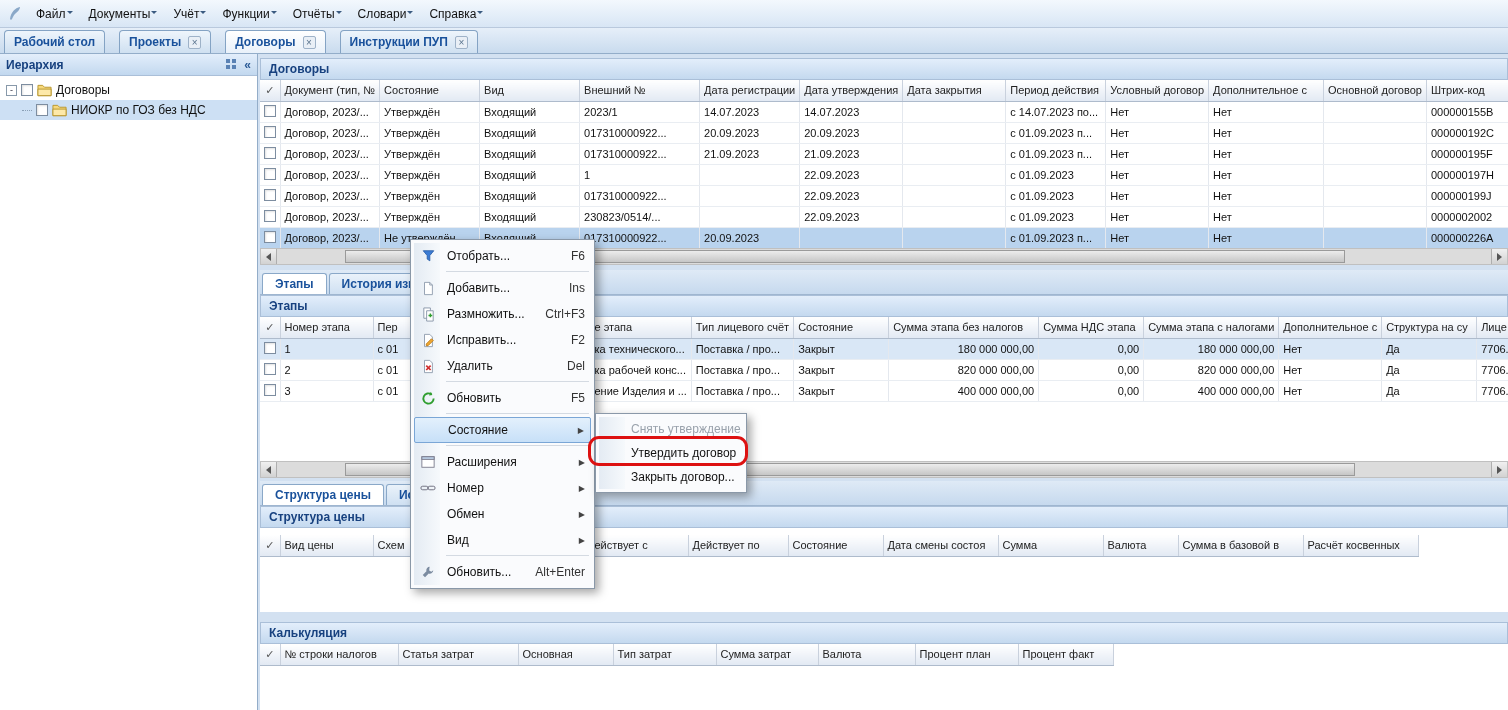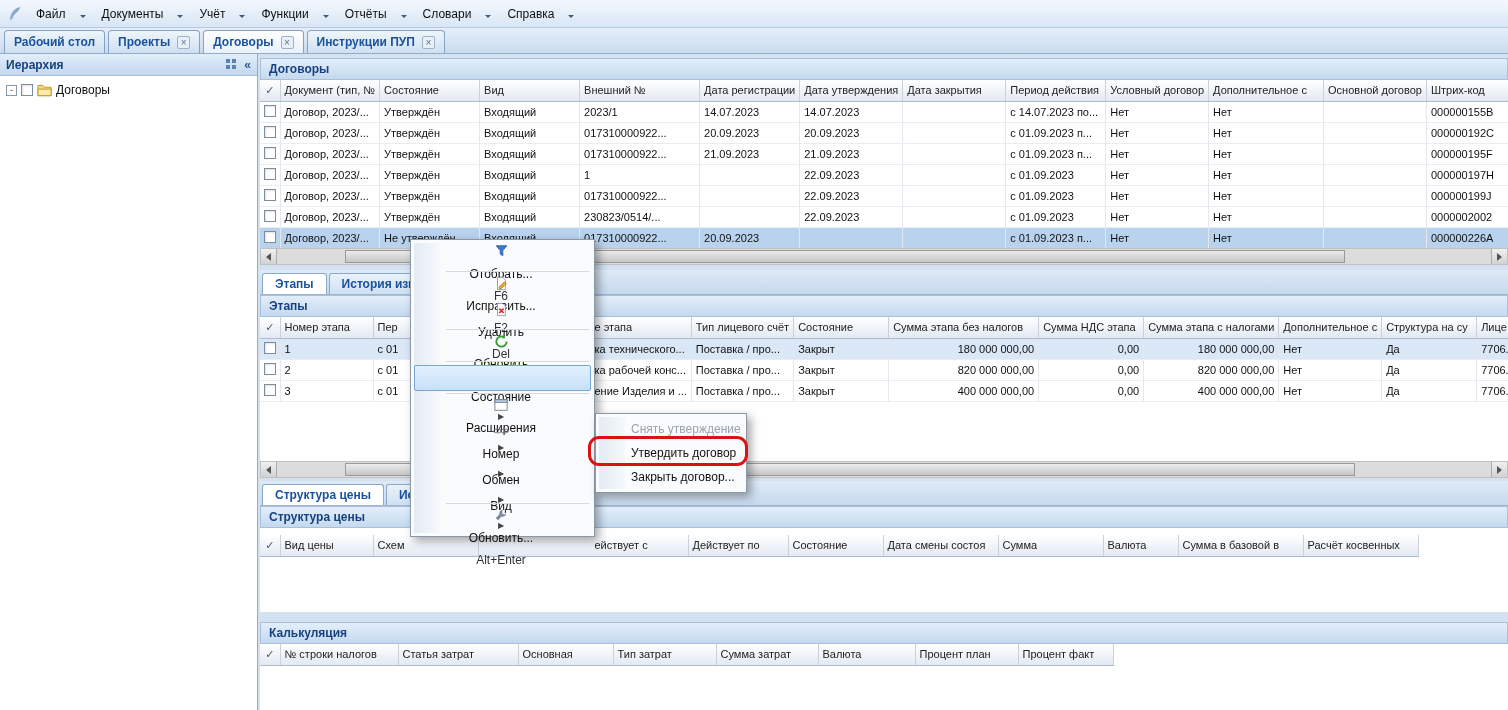--- a/index.html
+++ b/index.html
@@ -2,25 +2,25 @@
 <html><head>
 <meta charset="utf-8">
 <style>
 *{margin:0;padding:0;box-sizing:border-box;}
 html,body{width:1508px;height:710px;overflow:hidden;}
 body{font-family:"Liberation Sans",sans-serif;font-size:12px;background:#d3e1f1;position:relative;color:#111;}
 
 
 .menubar{position:absolute;left:0;top:0;width:100%;height:28px;background:linear-gradient(#f3f8fd,#d8e6f5);border-bottom:1px solid #b9c9dd;display:flex;align-items:center;padding:0 4px;z-index:5;}
 .logo{width:22px;height:20px;display:flex;align-items:center;justify-content:center;margin-right:2px;}
-.menu-item{display:flex;align-items:flex-end;gap:14px;padding:4px 8px;cursor:default;}
+.menu-item{display:flex;align-items:flex-start;gap:1px;padding:4px 8px;cursor:default;}
 .caret{width:0;height:0;border:3px solid transparent;border-top-color:#3a5a80;margin-top:4px;}
 
 
-.tabbar{position:absolute;left:0;top:28px;width:100%;height:26px;background:linear-gradient(#e6eff9,#c9dbee);border-bottom:1px solid #93adc9;display:flex;align-items:flex-end;gap:3px;padding:0 4px;z-index:5;}
+.tabbar{position:absolute;left:0;top:28px;width:100%;height:26px;background:linear-gradient(#e6eff9,#c9dbee);border-bottom:1px solid #93adc9;display:flex;align-items:flex-end;gap:14px;padding:0 4px;z-index:5;}
 .tab{display:flex;align-items:center;gap:7px;border:1px solid #84a3c4;border-bottom:none;border-radius:4px 4px 0 0;padding:4px 9px;background:linear-gradient(#eef5fc,#cfe0f1);color:#19519b;font-weight:bold;}
 .tab.active{background:linear-gradient(#ffffff,#e9f1fa);}
 .tab-close{width:13px;height:13px;border:1px solid #9eb2c8;border-radius:2px;background:#e9eff6;color:#5a748e;font-size:10px;line-height:11px;text-align:center;font-weight:normal;}
 
 
 .sidebar{position:absolute;left:0;top:54px;width:258px;bottom:0;background:#fff;border-right:1px solid #93adc9;}
 .side-head{height:22px;background:linear-gradient(#e3eefb,#c2d8ef);border-bottom:1px solid #aabfd8;display:flex;align-items:center;padding:0 6px;font-weight:bold;color:#17417f;}
 .side-icons{margin-left:auto;display:flex;align-items:center;gap:6px;color:#2a5a96;}
 .tree{padding-top:4px;}
 .tree-row{height:20px;display:flex;align-items:center;gap:4px;padding-left:6px;white-space:nowrap;}
@@ -56,21 +56,21 @@
 .hscroll{position:absolute;left:1px;right:0;height:17px;background:#dcdcdc;border:1px solid #c0c0c0;}
 .hs-btn{position:absolute;top:0;width:16px;height:15px;background:linear-gradient(#f0f0f0,#d2d2d2);border-right:1px solid #aeaeae;display:flex;align-items:center;justify-content:center;}
 .hs-btn.right{right:0;border-right:none;border-left:1px solid #aeaeae;}
 .tri-l{width:0;height:0;border:4px solid transparent;border-right:5px solid #555;margin-left:-4px;}
 .tri-r{width:0;height:0;border:4px solid transparent;border-left:5px solid #555;margin-right:-4px;}
 .hs-thumb{position:absolute;top:1px;height:13px;background:linear-gradient(#ececec,#c6c6c6);border:1px solid #9a9a9a;}
 
 
 .ctx{position:absolute;left:410px;top:239px;width:185px;background:#fafbfd;border:1px solid #8a98a8;box-shadow:4px 4px 9px rgba(0,0,0,.35);padding:3px;z-index:50;}
 .ctx::before,.sub::before{content:'';position:absolute;left:3px;top:3px;bottom:3px;width:26px;background:linear-gradient(to right,#e4ebf3,#f6f9fc);}
-.ctx-item{position:relative;height:26px;display:flex;align-items:center;gap:8px;padding:0 6px 0 3px;flex-direction:column;}
+.ctx-item{position:relative;height:26px;display:flex;align-items:center;gap:8px;padding:0 6px 0 3px;}
 .ctx-item.hl{background:linear-gradient(#e3f0fc,#c7e0f8);border:1px solid #7aa6d6;border-radius:2px;height:26px;}
 .ctx-item.bold .ctx-label{font-weight:normal;}
 .ctx-icon{width:22px;height:16px;display:flex;align-items:center;justify-content:center;flex:none;}
 .ctx-label{flex:1;white-space:nowrap;}
 .ctx-short{color:#333;}
 .ctx-arrow{font-size:8px;color:#444;}
 .menu-sep{height:1px;background:#d4dae2;margin:2px 2px 3px 32px;position:relative;}
 
 
 .sub{position:absolute;left:595px;top:413px;width:152px;background:#fafbfd;border:1px solid #8a98a8;box-shadow:4px 4px 9px rgba(0,0,0,.35);padding:3px;z-index:51;}
@@ -160,20 +160,30 @@
         <div class="tree-row">
           <span class="expander">-</span>
           <span class="checkbox"></span>
           <span class="folder">
             <svg width="15" height="13" viewBox="0 0 16 13">
               <path d="M1 1h5l2 2h7v9H1z" fill="#f7d87c" stroke="#b8962e"></path>
               <path d="M1 5h14v7H1z" fill="#fde9a9" stroke="#b8962e"></path>
             </svg>
           </span>
           <span>Договоры</span>
+        </div>
+        <div class="tree-row child selected">
+          <span class="checkbox"></span>
+          <span class="folder">
+            <svg width="15" height="13" viewBox="0 0 16 13">
+              <path d="M1 1h5l2 2h7v9H1z" fill="#f7d87c" stroke="#b8962e"></path>
+              <path d="M1 5h14v7H1z" fill="#fde9a9" stroke="#b8962e"></path>
+            </svg>
+          </span>
+          <span>НИОКР по ГОЗ без НДС</span>
         </div>
       </div>
   </div>
 
   <div class="content">
 
     <div class="phead" style="top:4px;">
       <span>Договоры</span>
     </div>
     <div class="twrap" id="contracts-table" style="top:26px;height:168px;">
@@ -503,20 +513,41 @@
       <div class="ctx-item">
         <span class="ctx-icon">
           <svg width="15" height="14" viewBox="0 0 16 16">
             <path d="M2 2h12l-4.5 5.5v6l-3-2v-4z" fill="#3b7bd4" stroke="#2a5fa8"></path>
           </svg>
         </span>
         <span class="ctx-label">Отобрать...</span>
         <span class="ctx-short">F6</span>
       </div>
       <div class="menu-sep"></div>
+      <div class="ctx-item">
+        <span class="ctx-icon">
+          <svg width="14" height="15" viewBox="0 0 16 16">
+            <path d="M4 1h6l3 3v11H4z" fill="#fff" stroke="#8a98aa"></path>
+            <path d="M10 1v3h3" fill="none" stroke="#8a98aa"></path>
+          </svg>
+        </span>
+        <span class="ctx-label">Добавить...</span>
+        <span class="ctx-short">Ins</span>
+      </div>
+      <div class="ctx-item">
+        <span class="ctx-icon">
+          <svg width="15" height="15" viewBox="0 0 16 16">
+            <path d="M3 1h7v11H3z" fill="#fff" stroke="#8a98aa"></path>
+            <path d="M6 4h7v11H6z" fill="#fff" stroke="#8a98aa"></path>
+            <path d="M8 9h4M10 7v4" stroke="#2f9e2f" stroke-width="1.5"></path>
+          </svg>
+        </span>
+        <span class="ctx-label">Размножить...</span>
+        <span class="ctx-short">Ctrl+F3</span>
+      </div>
       <div class="ctx-item bold">
         <span class="ctx-icon">
           <svg width="14" height="15" viewBox="0 0 16 16">
             <path d="M4 1h6l3 3v11H4z" fill="#fff" stroke="#8a98aa"></path>
             <path d="M6 12l6-6 2 2-6 6H6z" fill="#f0a830" stroke="#b87818"></path>
           </svg>
         </span>
         <span class="ctx-label">Исправить...</span>
         <span class="ctx-short">F2</span>
       </div>

